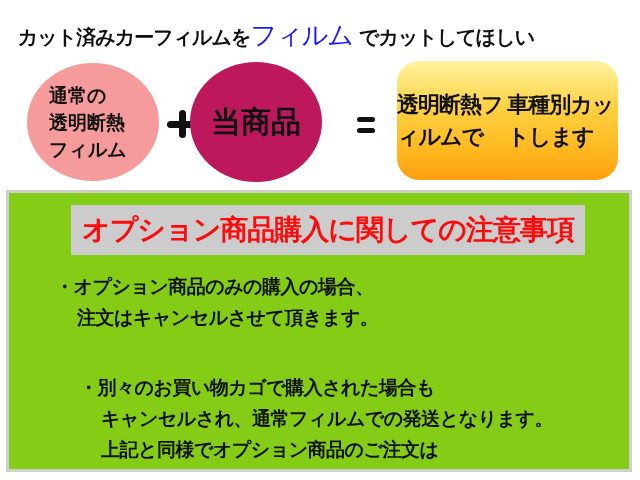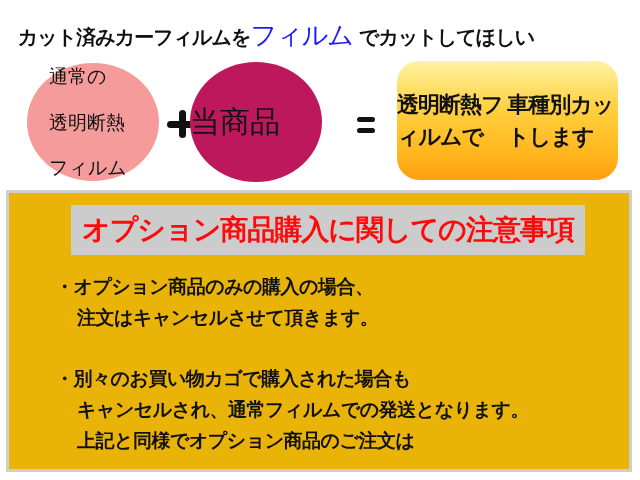--- a/index.html
+++ b/index.html
@@ -45,22 +45,22 @@
     line-height: 34px;
     margin-right: 6px;
     font-weight: normal;
   }
 
   .circle {
     position: absolute;
     border-radius: 50%;
     display: flex;
     align-items: center;
-    justify-content: space-between;
-    font-weight: normal;
+    justify-content: center;
+    font-weight: bold;
   }
   .circle-pink {
     left: 27px;
     top: 63px;
     width: 132px;
     height: 118px;
     background: #f69b9b;
     font-size: 19px;
     line-height: 27px;
     flex-direction: column;
@@ -140,21 +140,21 @@
     letter-spacing: -1px;
   }
 
   .notice-box {
     position: absolute;
     left: 6px;
     top: 190px;
     width: 620px;
     height: 276px;
     border: 3px solid #cfcfcf;
-    background: #eab308;
+    background: #84cc16;
   }
   .banner {
     position: absolute;
     left: 62px;
     top: 12px;
     width: 514px;
     height: 50px;
     background: #cccccc;
     color: #ff0a0a;
     font-weight: bold;
@@ -170,21 +170,21 @@
     left: 46px;
     font-weight: bold;
     font-size: 19px;
     line-height: 31px;
     white-space: nowrap;
     letter-spacing: -0.5px;
   }
   .para .line { display: block; font-family: Liberation Mono, monospace; }
   .para .indent { padding-left: 22px; }
   .para1 { top: 80px; }
-  .para2 { top: 172px; }
+  .para2 { top: 181px; margin-left: 24px; }
 </style>
 </head>
 <body>
 
 <div class="title">
   <span class="t-normal">カット済みカーフィルムを</span>
   <span class="t-mid">フィルム</span>
   <span class="t-normal">でカットしてほしい</span>
 </div>
 

